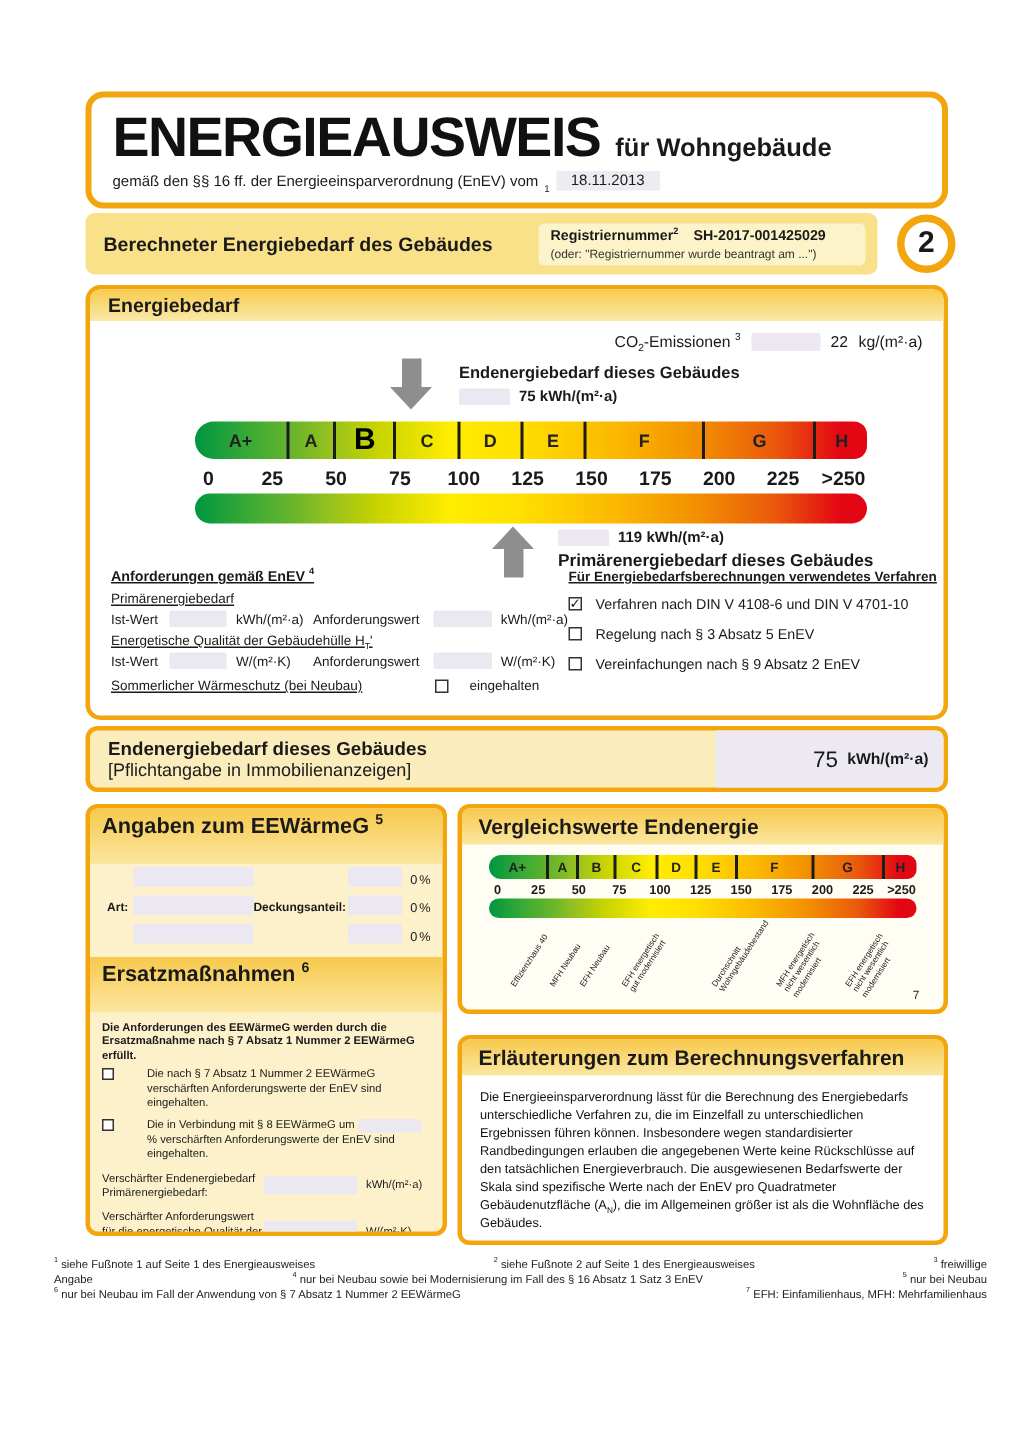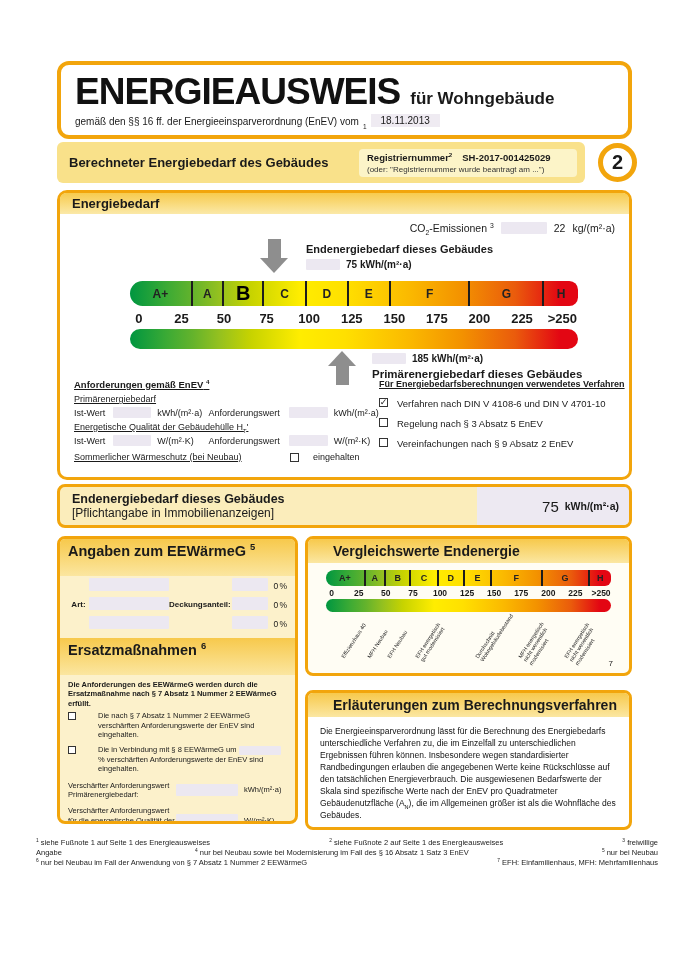--- a/index.html
+++ b/index.html
@@ -112,21 +112,21 @@
   .ers-check { display:flex; gap:22px; padding:0 8px; margin-bottom:6px; font-size:7.5px; line-height:1.25; }
   .ers-check .cbx { flex:none; width:8px; height:8px; margin-top:1px; }
   .inline-f { width:42px; height:9px; vertical-align:middle; }
   .ers-req { display:flex; align-items:center; padding:0 8px; margin-top:7px; font-size:7.5px; line-height:1.25; }
   .ers-req .lbl { width:108px; }
   .ers-req .f { width:62px; height:12px; flex:none; }
   .ers-req .u { margin-left:6px; }
 
   
   .vgl-box { position:absolute; left:305px; top:536px; width:327px; height:140px; border:3px solid #F2A50C; border-radius:8px; background:#FFFDF4; overflow:hidden; }
-  .vgl-box .hband, .erl-box .hband { height:24px; background:linear-gradient(to bottom,#F7C94C,#FBE7A2); font-size:14px; font-weight:bold; line-height:24px; padding-left:25px; }
+  .vgl-box .hband, .erl-box .hband { height:24px; background:linear-gradient(to bottom,#F7C94C,#FBE7A2); font-size:14px; font-weight:bold; line-height:24px; padding-left:11px; }
   .vgl-scale { margin:7px 18px 0 18px; }
   .vgl-scale .letters { height:16px; border-radius:8px 6px 6px 8px; }
   .vgl-scale .seg { font-size:9px; }
   .vgl-scale .numbers { height:13px; }
   .vgl-scale .numbers span { font-size:8.5px; bottom:1px; }
   .vgl-scale .gradbar { height:13px; border-radius:7px; }
   .vgl-labels { position:relative; height:52px; margin:0 18px; }
   .vgl-labels span { position:absolute; top:44px; width:44px; font-size:5.5px; line-height:1.15; color:#222; transform:rotate(-57deg); transform-origin:left top; white-space:normal; }
   .vgl-labels span:nth-child(1){left:5%;} .vgl-labels span:nth-child(2){left:14%;}
   .vgl-labels span:nth-child(3){left:21%;} .vgl-labels span:nth-child(4){left:31%;}
@@ -225,21 +225,21 @@
     </div>
 
     <div class="prim-block">
       <div class="arrow-up">
           <div class="tip"></div>
           <div class="stem"></div>
         </div>
       <div class="prim-texts">
         <div class="prim-valrow">
           <span class="field val-field-sm"></span>
-          <span class="end-val"><span>185</span>&nbsp;<span>kWh/(m²·a)</span></span>
+          <span class="end-val"><span>119</span>&nbsp;<span>kWh/(m²·a)</span></span>
         </div>
         <div class="prim-label">Primärenergiebedarf dieses Gebäudes</div>
       </div>
     </div>
 
     <div class="req-area">
       <div class="req-left">
         <div class="hd"><span>Anforderungen gemäß EnEV</span>&nbsp;<sup>4</sup></div>
         <div class="sub">Primärenergiebedarf</div>
         <div class="req-row">
@@ -326,21 +326,21 @@
     <div class="ers-intro">Die Anforderungen des EEWärmeG werden durch die Ersatzmaßnahme nach § 7 Absatz 1 Nummer 2 EEWärmeG erfüllt.</div>
     <div class="ers-check">
       <span class="cbx"></span>
       <span>Die nach § 7 Absatz 1 Nummer 2 EEWärmeG verschärften Anforderungswerte der EnEV sind eingehalten.</span>
     </div>
     <div class="ers-check">
       <span class="cbx"></span>
       <span><span>Die in Verbindung mit § 8 EEWärmeG um</span> <span class="field inline-f"></span> <span>%</span> <span>verschärften Anforderungswerte der EnEV sind eingehalten.</span></span>
     </div>
     <div class="ers-req">
-      <span class="lbl">Verschärfter Anforderungswert Primärenergiebedarf:</span>
+      <span class="lbl">Verschärfter Endenergiebedarf Primärenergiebedarf:</span>
       <span class="field f"></span>
       <span class="u">kWh/(m²·a)</span>
     </div>
     <div class="ers-req">
       <span class="lbl"><span>Verschärfter Anforderungswert für die energetische Qualität der Gebäudehülle H</span><sub>T</sub><span>':</span></span>
       <span class="field f"></span>
       <span class="u">W/(m²·K)</span>
     </div>
   </div>
 

